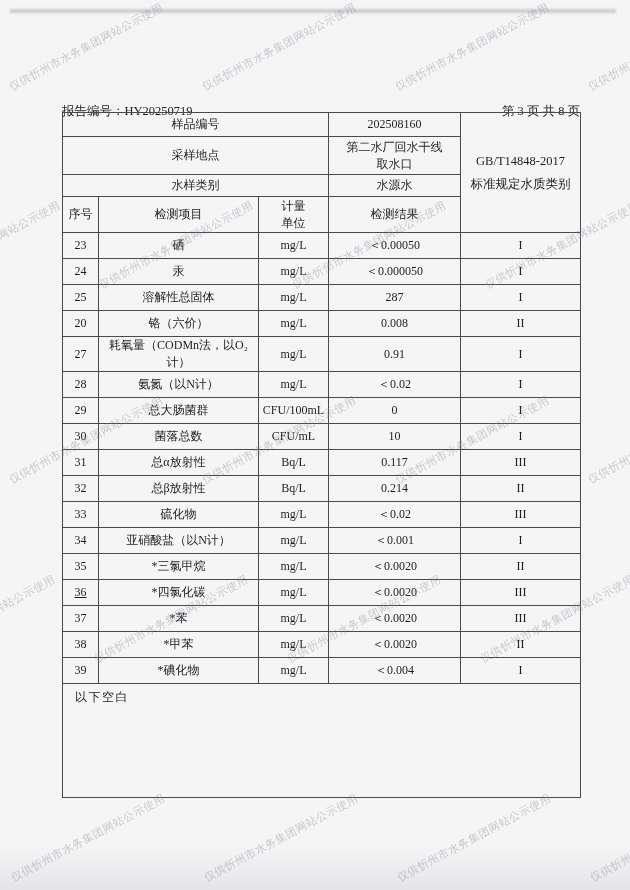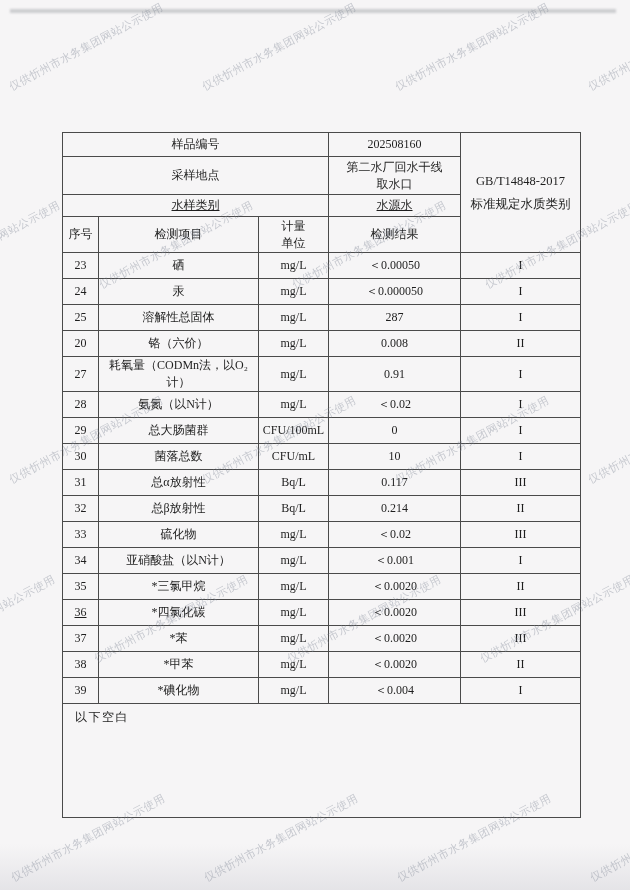--- a/index.html
+++ b/index.html
@@ -54,57 +54,61 @@
     position: absolute;
     top: 103px; left: 62px;
     width: 518px;
     display: flex;
     justify-content: space-between;
     font-size: 12.5px;
     z-index: 2;
   }
   .report-table {
     position: absolute;
-    top: 132px; left: 62px;
+    top: 112px; left: 62px;
     width: 518px;
     border-collapse: collapse;
     table-layout: fixed;
     font-size: 12px;
     z-index: 2;
   }
   .report-table td {
     border: 1px solid #4a4a4a;
     text-align: center;
     vertical-align: middle;
     padding: 0 2px;
     overflow: hidden;
   }
   .r1 td { height: 23px; }
   .r2 td { height: 37px; }
-  .r3 td { height: 21px; text-decoration: underline; }
+  .r3 td { height: 21px; }
   .r4 td { height: 35px; }
   .pre { white-space: pre-line; line-height: 1.4; }
   .standard-cell { font-size: 12.5px; line-height: 1.8; }
   .item-cell { text-align: left; padding-left: 7px; }
   .r-blank td {
     height: 108px;
     text-align: left;
     vertical-align: top;
     padding: 5px 0 0 12px;
     letter-spacing: 1.5px;
   }
 </style>
 </head>
 <body>
 
 <div class="page">
 
   <div class="scan-band"></div>
 
 
+  <div class="meta-row">
+    <span>报告编号：HY20250719</span>
+    <span>第 3 页 共 8 页</span>
+  </div>
 
   <table class="report-table">
     <colgroup>
       <col style="width:36px">
       <col style="width:160px">
       <col style="width:70px">
       <col style="width:132px">
       <col style="width:120px">
     </colgroup>
     <tbody id="results-body">

